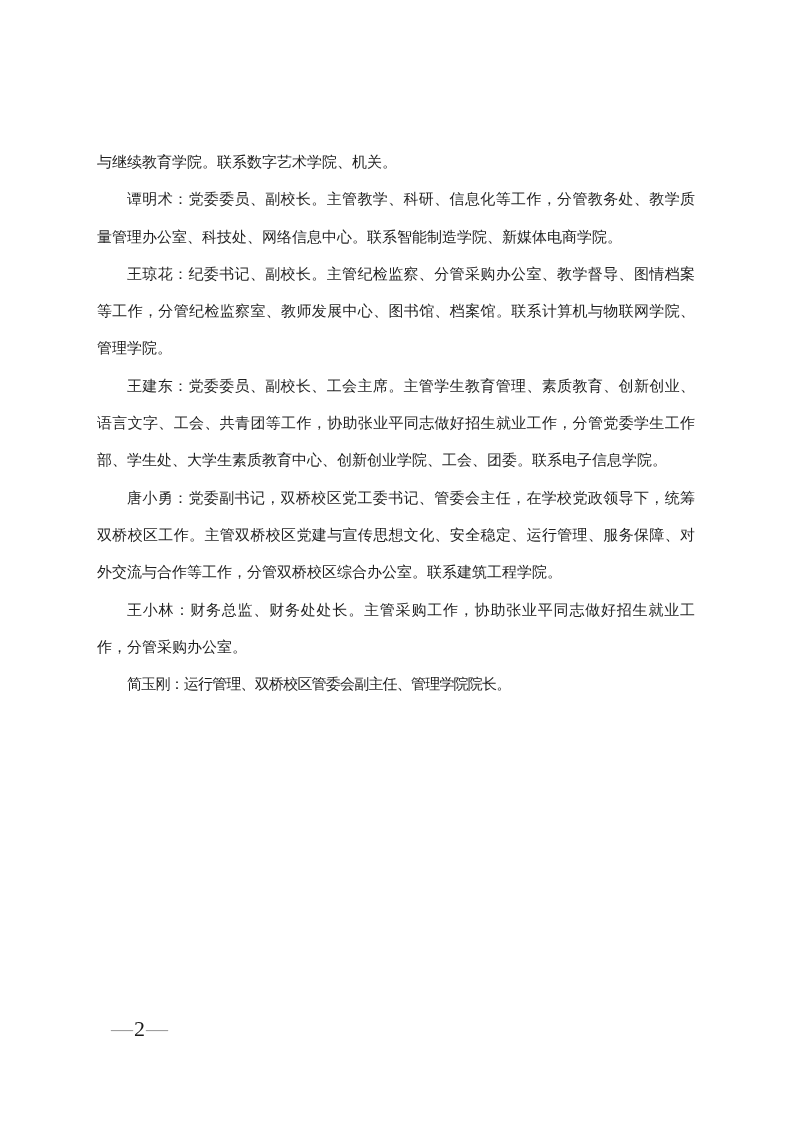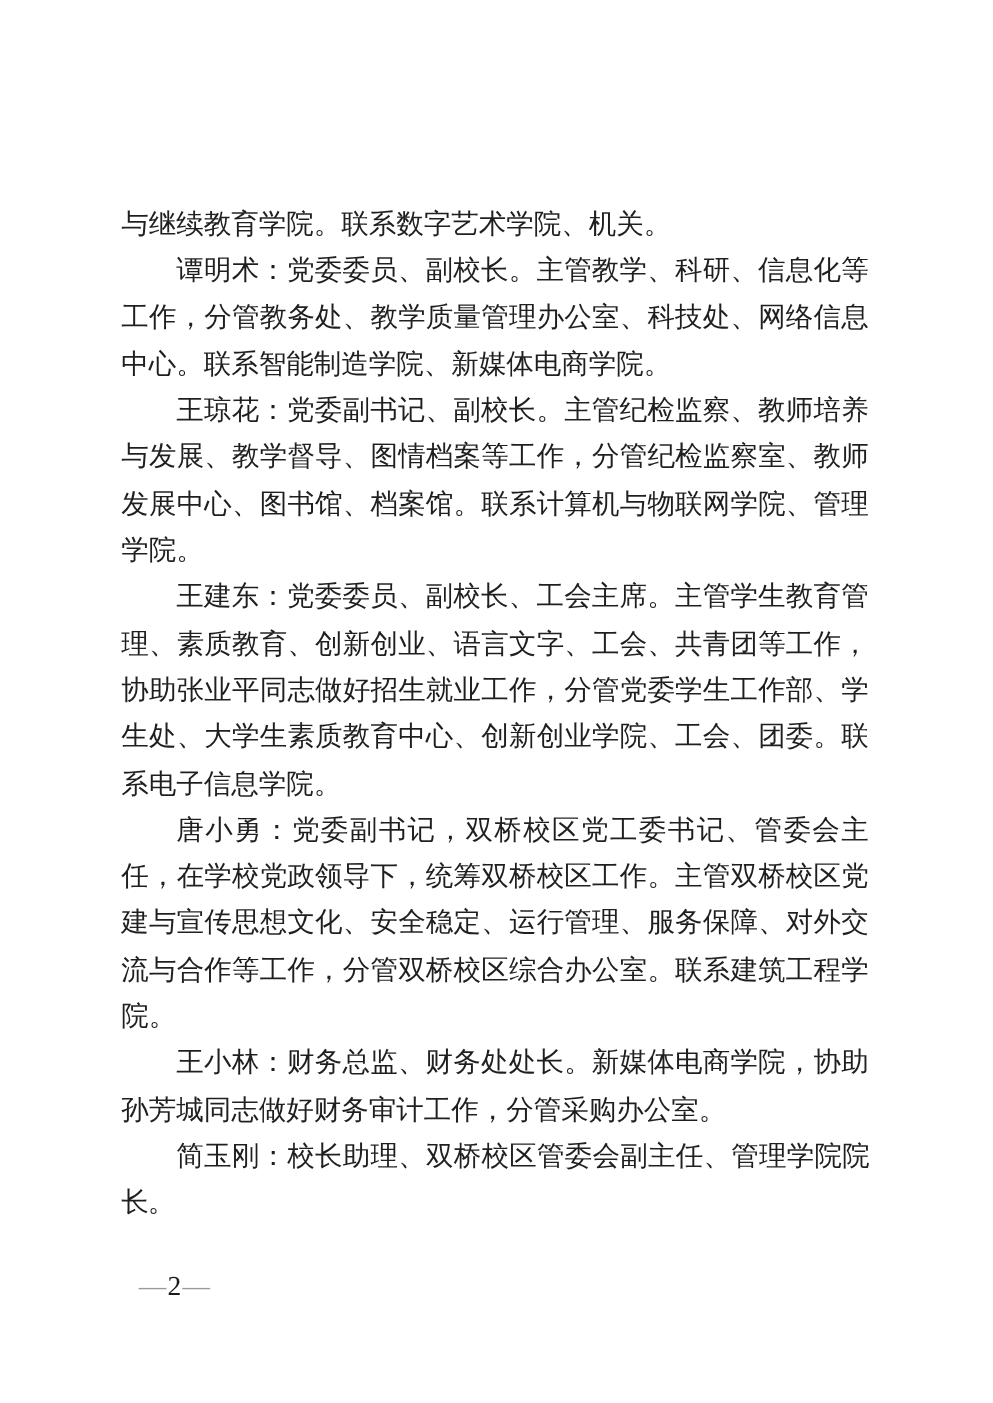--- a/index.html
+++ b/index.html
@@ -17,27 +17,26 @@
     position: absolute;
     inset: 0;
     background: #ffffff;
   }
   .doc-body {
     position: absolute;
     left: 97px;
     top: 144px;
     width: 598px;
     font-family: "Liberation Serif", "DejaVu Serif", serif;
-    font-size: 22px;
+    font-size: 15px;
     line-height: 37.3px;
     color: #1f1f1f;
     text-align: justify;
     text-justify: inter-ideograph;
     line-break: strict;
-    margin-top: 16px;
   }
   .para {
     margin: 0;
     padding: 0;
   }
   .para.indent {
     text-indent: 2em;
   }
   .para.compact {
     letter-spacing: -0.8px;
@@ -61,24 +60,24 @@
   }
 </style>
 </head>
 <body>
 
 <div class="page">
 
   <div class="doc-body" id="doc-body">
       <p class="para">与继续教育学院。联系数字艺术学院、机关。</p>
       <p class="para indent">谭明术：党委委员、副校长。主管教学、科研、信息化等工作，分管教务处、教学质量管理办公室、科技处、网络信息中心。联系智能制造学院、新媒体电商学院。</p>
-      <p class="para indent">王琼花：党委副书记、副校长。主管纪检监察、教师培养与发展、教学督导、图情档案等工作，分管纪检监察室、教师发展中心、图书馆、档案馆。联系计算机与物联网学院、管理学院。</p>
+      <p class="para indent">王琼花：纪委书记、副校长。主管纪检监察、分管采购办公室、教学督导、图情档案等工作，分管纪检监察室、教师发展中心、图书馆、档案馆。联系计算机与物联网学院、管理学院。</p>
       <p class="para indent">王建东：党委委员、副校长、工会主席。主管学生教育管理、素质教育、创新创业、语言文字、工会、共青团等工作，协助张业平同志做好招生就业工作，分管党委学生工作部、学生处、大学生素质教育中心、创新创业学院、工会、团委。联系电子信息学院。</p>
       <p class="para indent">唐小勇：党委副书记，双桥校区党工委书记、管委会主任，在学校党政领导下，统筹双桥校区工作。主管双桥校区党建与宣传思想文化、安全稳定、运行管理、服务保障、对外交流与合作等工作，分管双桥校区综合办公室。联系建筑工程学院。</p>
-      <p class="para indent">王小林：财务总监、财务处处长。新媒体电商学院，协助孙芳城同志做好财务审计工作，分管采购办公室。</p>
-      <p class="para indent compact">简玉刚：校长助理、双桥校区管委会副主任、管理学院院长。</p>
+      <p class="para indent">王小林：财务总监、财务处处长。主管采购工作，协助张业平同志做好招生就业工作，分管采购办公室。</p>
+      <p class="para indent compact">简玉刚：运行管理、双桥校区管委会副主任、管理学院院长。</p>
     </div>
 
   <div class="page-footer">
     <span class="footer-dash">—</span><span class="footer-num">2</span><span class="footer-dash">—</span>
   </div>
 
 </div>
 
 </body></html>

